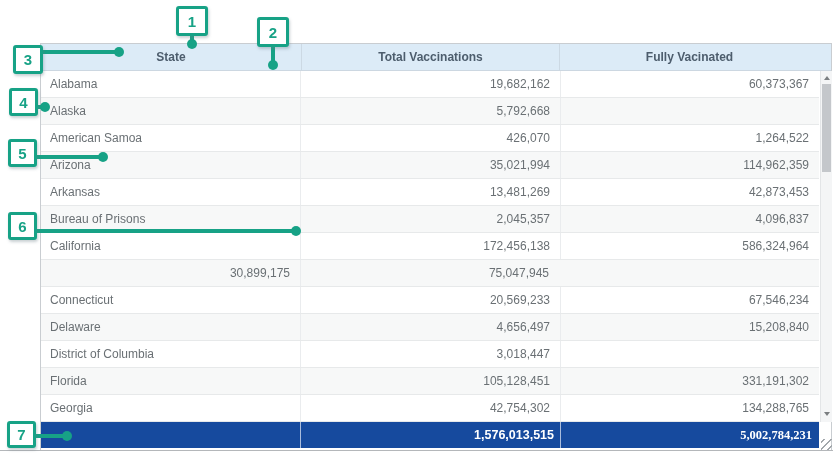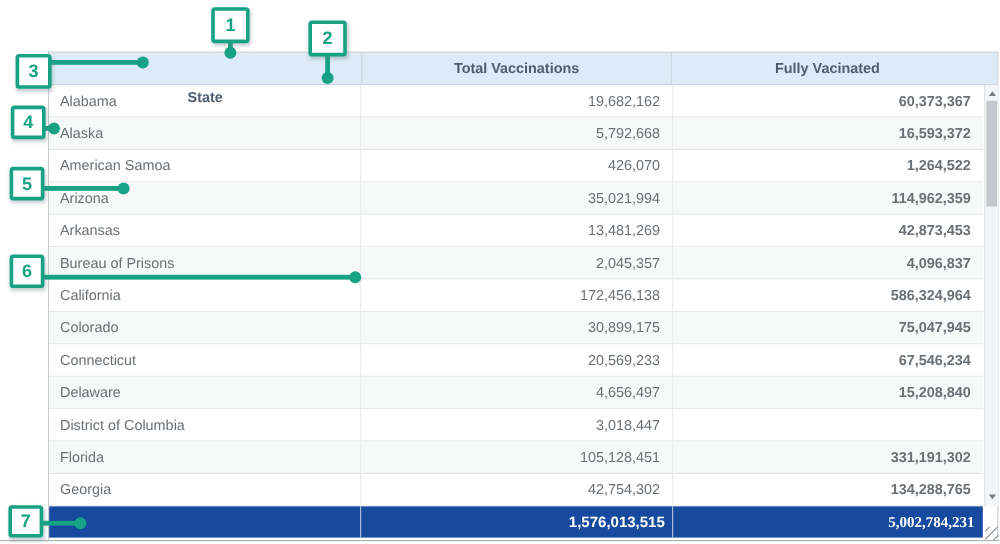--- a/index.html
+++ b/index.html
@@ -13,31 +13,31 @@
     position:absolute; left:40px; top:43px; width:792px; height:407px;
     border:1px solid #c9cdd1; border-bottom:none; box-sizing:border-box; background:#fff;
   }
   .bottom-edge { position:absolute; left:0; top:450px; width:833px; height:1px; background:#b4b7ba; }
 
   .thead {
     display:flex; height:27px; background:#dcebf7; box-sizing:border-box;
     border-bottom:1px solid #ccd7e1; color:#4d5d6d; font-size:12px; font-weight:700;
   }
   .th { display:flex; align-items:center; justify-content:center; box-sizing:border-box; height:100%; }
-  .th.c0 { width:260px;margin-top:24px; }
+  .th.c0 { width:260px; }
   .th.c1 { width:260px; border-left:1px solid #ccd9e4; }
   .th.c2 { width:258px; border-left:1px solid #ccd9e4; }
 
   .tbody { width:778px; }
   .tr { display:flex; height:27px; box-sizing:border-box; border-bottom:1px solid #e7e9ea; background:#fff; }
   .tr:nth-child(even) { background:#f7f8f8; }
   .td { box-sizing:border-box; display:flex; align-items:center; font-size:12px; color:#6a7074; height:100%; }
   .td.state { width:260px; padding-left:9px; border-right:1px solid #eaecee; }
   .td.num   { width:260px; justify-content:flex-end; padding-right:10px; border-right:1px solid #eaecee;text-align:center; }
-  .td.num.last { width:258px; border-right:none;font-weight:bold; }
+  .td.num.last { width:258px; border-right:none; }
 
   .tfoot { display:flex; height:26px; background:#164a9e; width:778px;align-items:flex-end; }
   .tf { box-sizing:border-box; display:flex; align-items:center; justify-content:flex-end;
         color:#ffffff; font-weight:700; font-size:12.5px; height:100%; }
   .tf.state { width:260px; border-right:1px solid #a9bcdc; }
   .tf.f1 { width:260px; padding-right:6px; border-right:1px solid #a9bcdc; }
   .tf.f2 { width:258px; padding-right:7px;font-family:Liberation Serif, serif; }
 
   
   .scrollbar {
@@ -84,21 +84,20 @@
 
         <div class="tr">
           <div class="td state">Alabama</div>
           <div class="td num">19,682,162</div>
           <div class="td num last">60,373,367</div>
         </div>
 
         <div class="tr">
           <div class="td state">Alaska</div>
           <div class="td num">5,792,668</div>
-          <div class="td num last">16,593,372</div>
         </div>
 
         <div class="tr">
           <div class="td state">American Samoa</div>
           <div class="td num">426,070</div>
           <div class="td num last">1,264,522</div>
         </div>
 
         <div class="tr">
           <div class="td state">Arizona</div>
@@ -118,21 +117,20 @@
           <div class="td num last">4,096,837</div>
         </div>
 
         <div class="tr">
           <div class="td state">California</div>
           <div class="td num">172,456,138</div>
           <div class="td num last">586,324,964</div>
         </div>
 
         <div class="tr">
-          <div class="td state">Colorado</div>
           <div class="td num">30,899,175</div>
           <div class="td num last">75,047,945</div>
         </div>
 
         <div class="tr">
           <div class="td state">Connecticut</div>
           <div class="td num">20,569,233</div>
           <div class="td num last">67,546,234</div>
         </div>
 

